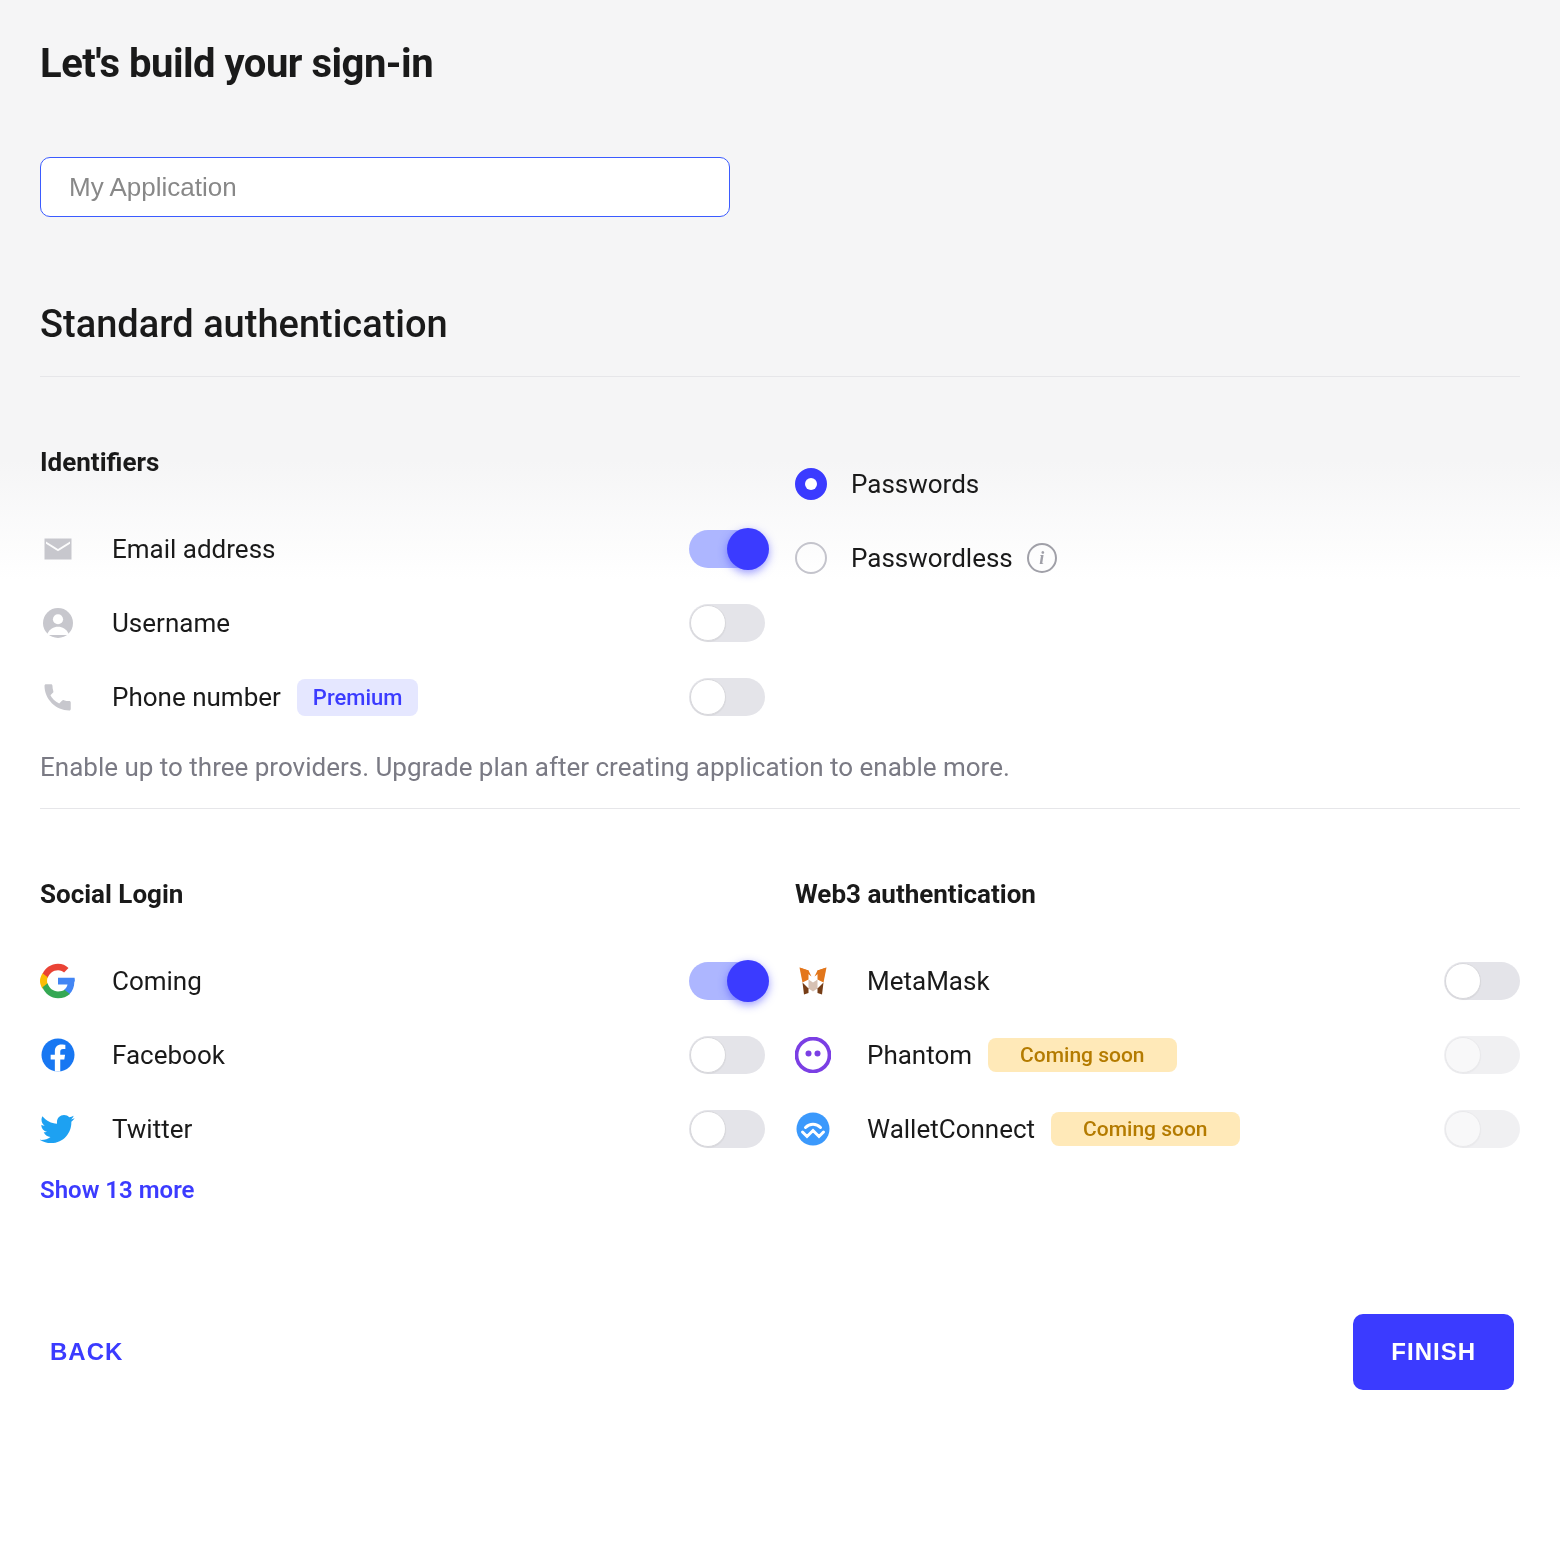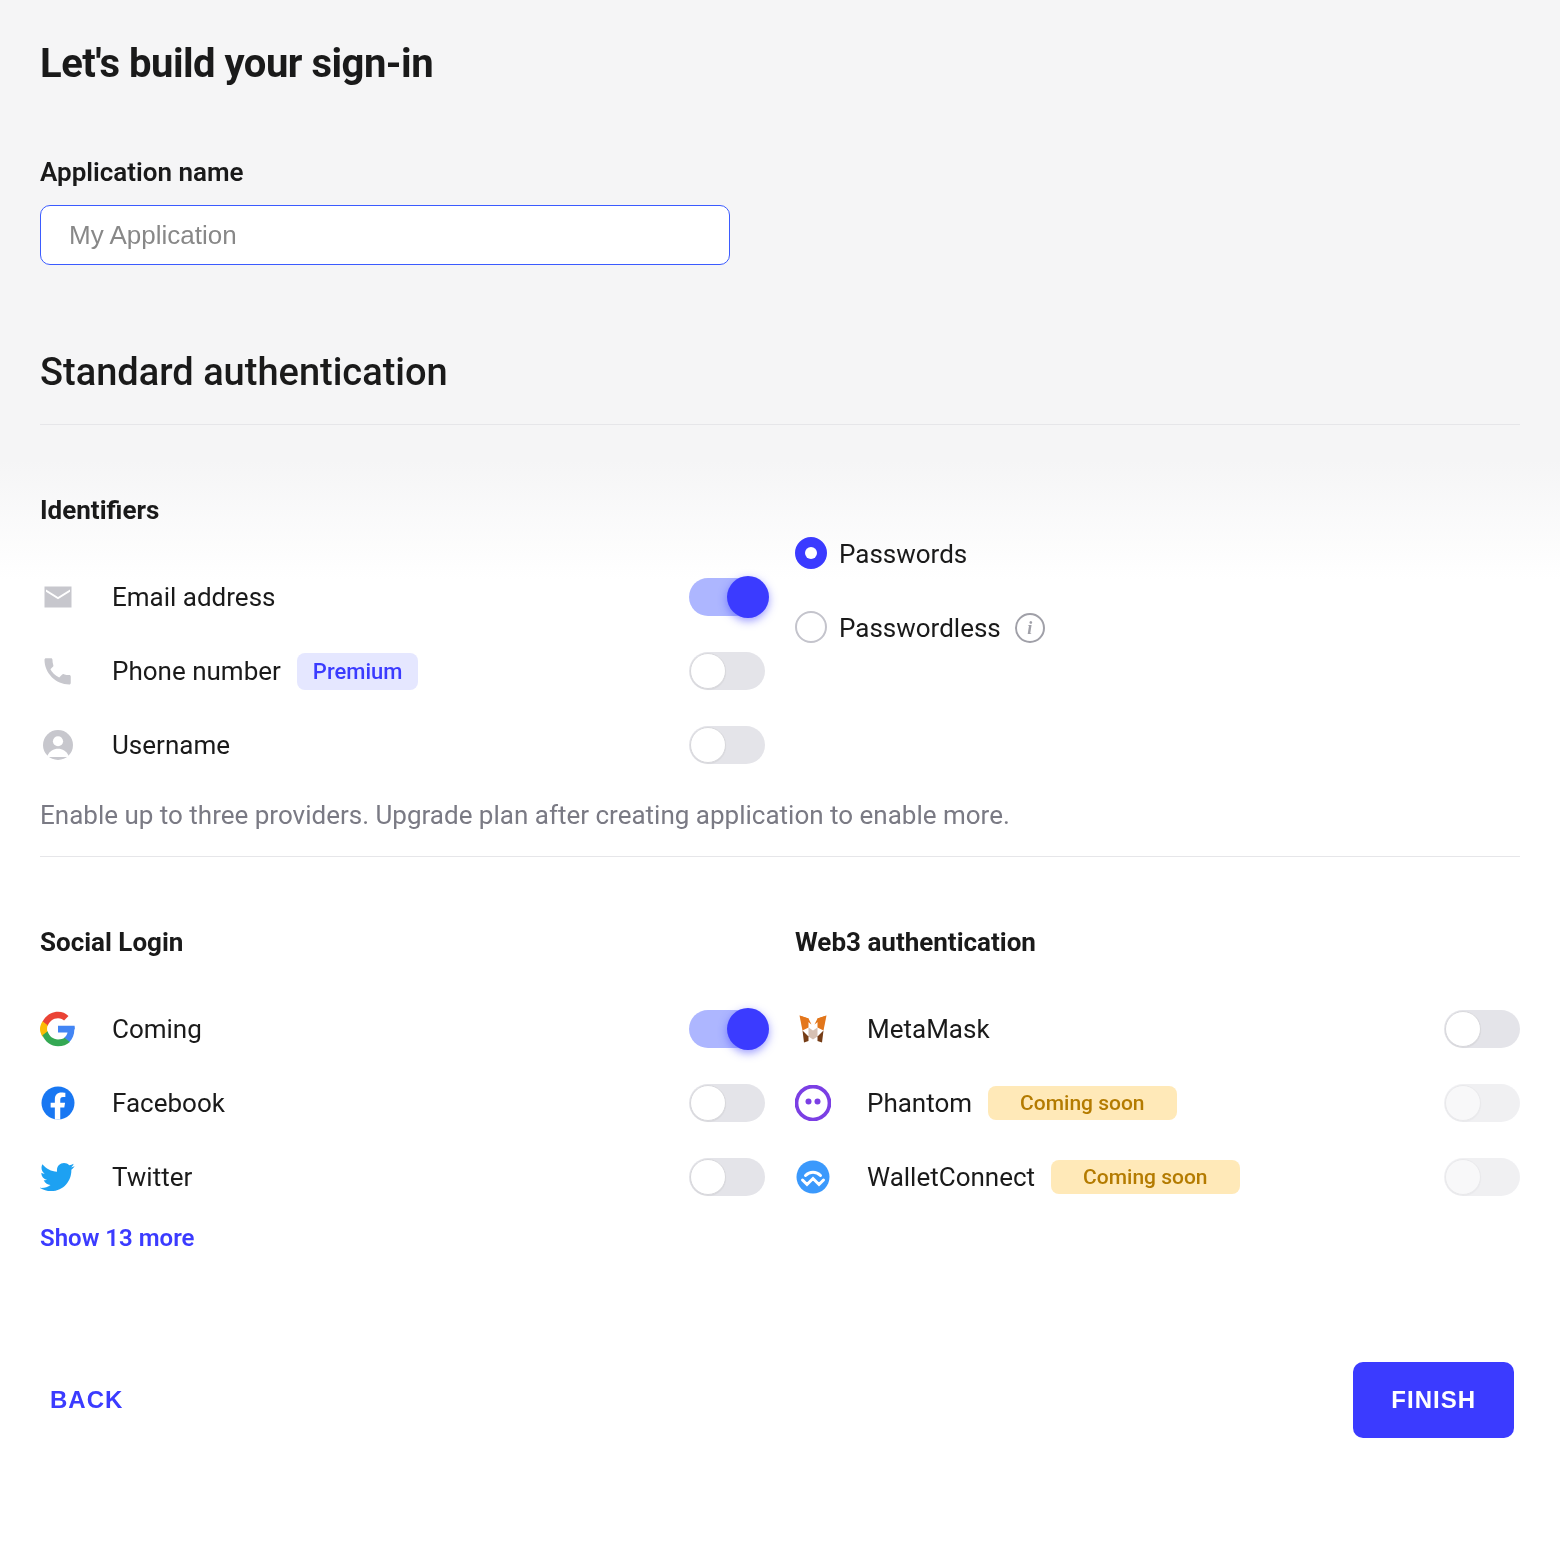--- a/index.html
+++ b/index.html
@@ -100,21 +100,21 @@
     width:36px; height:36px; border-radius:50%;
     background:#fff;
   }
   .toggle.off { background:#e4e4e9; }
   .toggle.off .knob { left:1px; border:1px solid #d8d8dc; box-shadow:0 1px 1px rgba(0,0,0,0.05); }
   .toggle.on { background:#adb6ff; }
   .toggle.on .knob { right:-4px; top:-2px; width:42px; height:42px; background:#3b3bff; box-shadow:0 3px 8px rgba(59,59,255,0.5); border:none;}
   .toggle.disabled { opacity:0.55; cursor:default; }
   .toggle.disabled .knob { background:#f3f3f5; }
   
-  .radio-row { display:flex; align-items:flex-end; height:74px; gap:12px; }
+  .radio-row { display:flex; align-items:center; height:74px; gap:24px; }
   .radio {
     width:32px; height:32px; border-radius:50%;
     border:2px solid #c4c4cc; position:relative; cursor:pointer;
     flex-shrink:0;
   }
   .radio.checked { border-color:#3b3bff; background:#3b3bff; }
   .radio.checked::after {
     content:""; position:absolute; top:50%; left:50%;
     width:12px; height:12px; background:#fff; border-radius:50%;
     transform:translate(-50%,-50%);
@@ -148,21 +148,20 @@
   .glyph { width:36px; height:36px; display:flex; align-items:center; justify-content:center; }
   .glyph svg { width:100%; height:100%; }
   .muted-fill { fill:#c7c7cd; }
 </style>
 </head>
 <body>
 
 <div class="page">
   <h1 class="title">Let's build your sign-in</h1>
 
-  <div class="field-label">Application name</div>
   <input class="text-input" type="text" placeholder="My Application" style="">
 
   
   <div class="section-header">Standard authentication</div>
 
   <div class="two-col">
 
     <div class="col">
       <div class="col-title">Identifiers</div>
 
@@ -171,54 +170,54 @@
           <span class="glyph">
               <svg viewBox="0 0 24 24">
                 <path class="muted-fill" d="M3 5h18v14H3V5zm9 7L4 7v1.5l8 5 8-5V7l-8 5z"></path>
               </svg>
             </span>
         </span>
         <span class="label">
             <span>Email address</span>
           </span>
         <span class="toggle on">
-            <span class="knob"></span>
-          </span>
-      </div>
-
-      <div class="row">
-        <span class="icon-slot">
-          <span class="glyph">
-              <svg viewBox="0 0 24 24">
-                <path class="muted-fill" d="M6.6 10.2c1.4 2.8 3.4 4.8 6.2 6.2l2-2c.3-.3.7-.4 1.1-.3 1.1.4 2.3.6 3.6.6.6 0 1 .4 1 1V20c0 .6-.4 1-1 1C10.6 21 3 13.4 3 4.5c0-.6.4-1 1-1h3.3c.6 0 1 .4 1 1 0 1.3.2 2.5.6 3.6.1.4 0 .8-.3 1.1l-2 2z"></path>
-              </svg>
-            </span>
-        </span>
-        <span class="label">
-          <span>Phone number</span>
-          <span class="badge badge-premium">Premium</span>
-        </span>
-        <span class="toggle off">
             <span class="knob"></span>
           </span>
       </div>
 
       <div class="row">
         <span class="icon-slot">
           <span class="glyph">
               <svg viewBox="0 0 24 24">
                 <circle class="muted-fill" cx="12" cy="12" r="10"></circle>
                 <circle fill="#fff" cx="12" cy="9.5" r="3.4"></circle>
                 <path fill="#fff" d="M5 19c1.4-3 4-4.5 7-4.5S17.6 16 19 19v1H5v-1z"></path>
               </svg>
             </span>
         </span>
         <span class="label">
             <span>Username</span>
           </span>
+        <span class="toggle off">
+            <span class="knob"></span>
+          </span>
+      </div>
+
+      <div class="row">
+        <span class="icon-slot">
+          <span class="glyph">
+              <svg viewBox="0 0 24 24">
+                <path class="muted-fill" d="M6.6 10.2c1.4 2.8 3.4 4.8 6.2 6.2l2-2c.3-.3.7-.4 1.1-.3 1.1.4 2.3.6 3.6.6.6 0 1 .4 1 1V20c0 .6-.4 1-1 1C10.6 21 3 13.4 3 4.5c0-.6.4-1 1-1h3.3c.6 0 1 .4 1 1 0 1.3.2 2.5.6 3.6.1.4 0 .8-.3 1.1l-2 2z"></path>
+              </svg>
+            </span>
+        </span>
+        <span class="label">
+          <span>Phone number</span>
+          <span class="badge badge-premium">Premium</span>
+        </span>
         <span class="toggle off">
             <span class="knob"></span>
           </span>
       </div>
     </div>
 
     <div class="col">
 
       <div class="radio-row">
         <span class="radio checked"></span>

